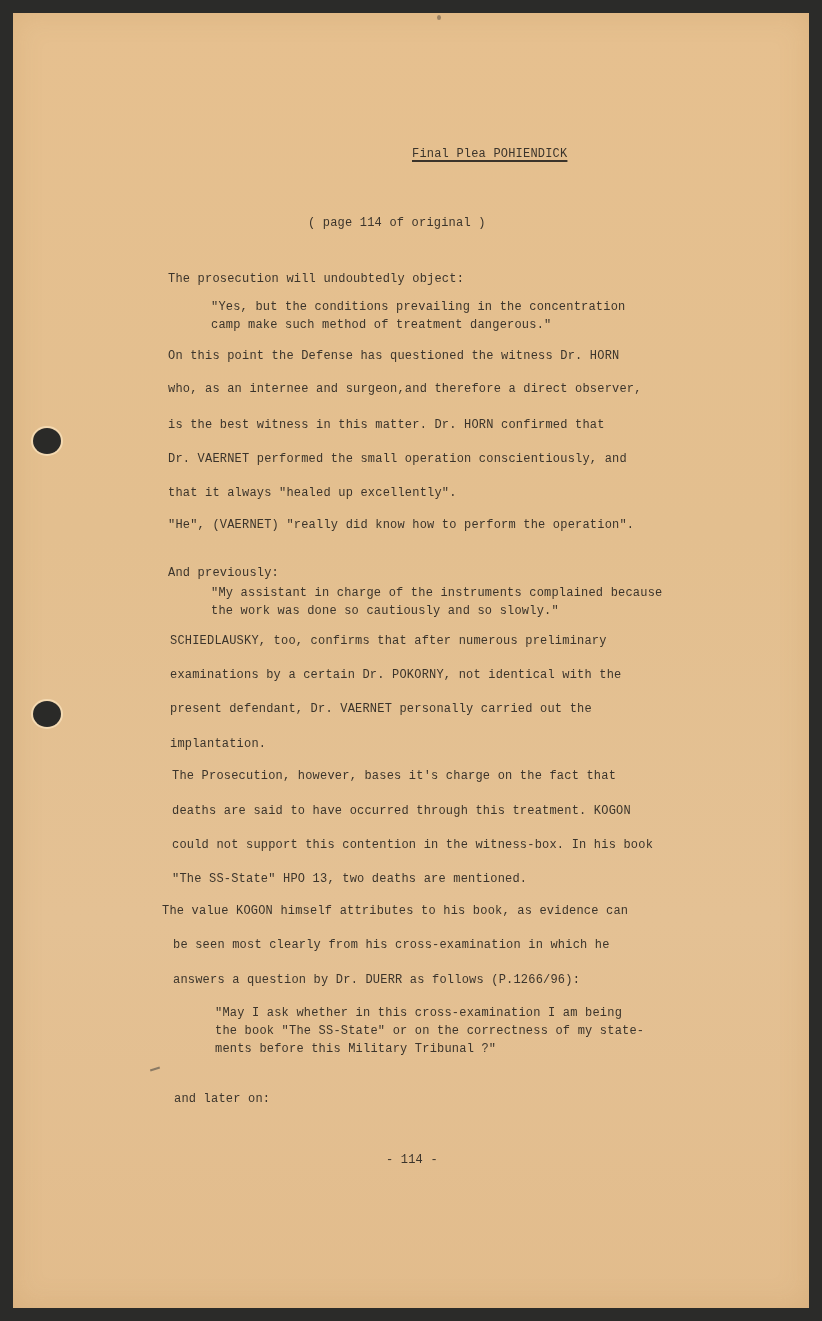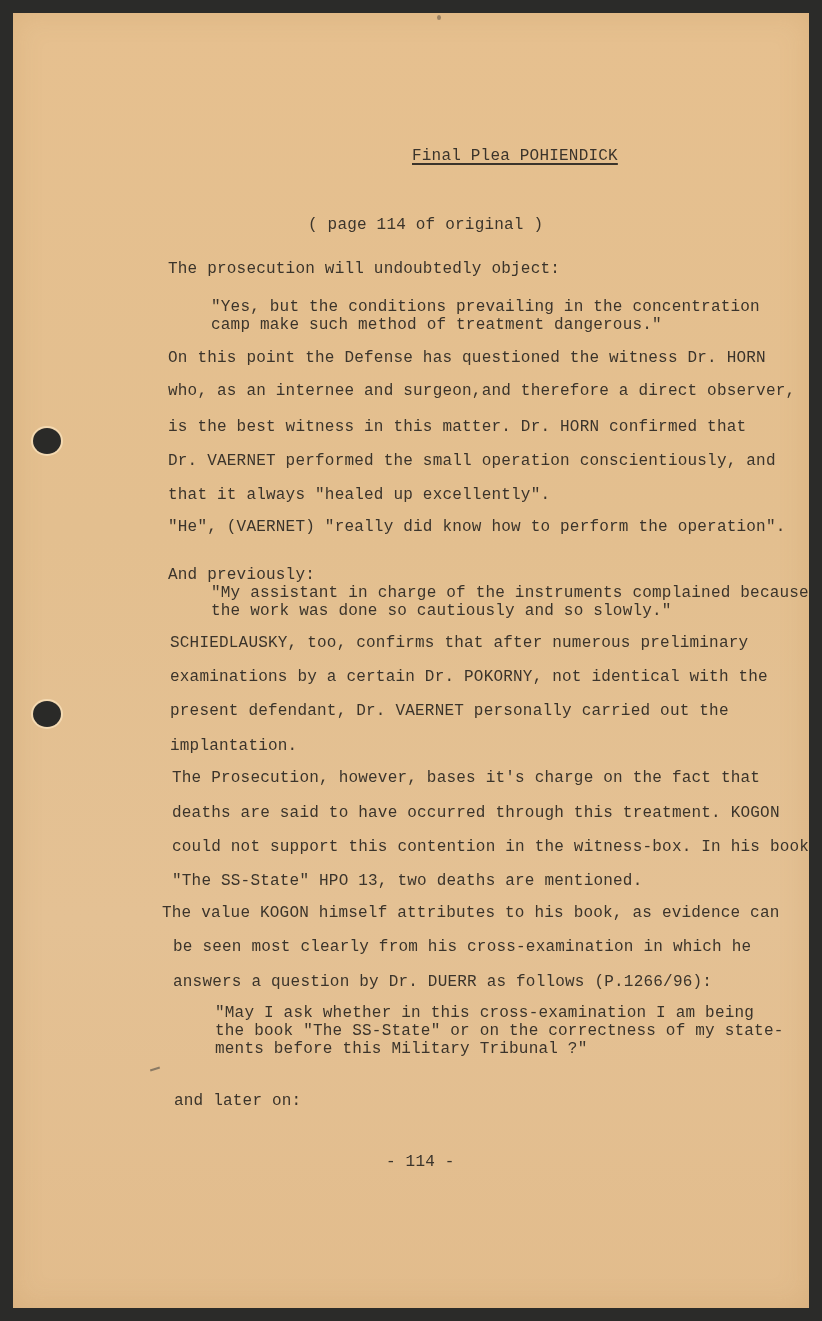--- a/index.html
+++ b/index.html
@@ -18,21 +18,21 @@
   .hole {
     position: absolute;
     width: 28px; height: 26px;
     border-radius: 50%;
     background: #2a2a28;
     box-shadow: 0 0 0 2px rgba(255,235,200,0.6);
   }
   .txt {
     position: absolute;
     font-family: "Liberation Mono", "DejaVu Sans Mono", monospace;
-    font-size: 16px;
+    font-size: 12px;
     color: #3b342b;
     white-space: pre;
     letter-spacing: 0.2px;
   }
   .heading { text-decoration: underline; text-decoration-thickness: 1.5px; text-underline-offset: 3px; }
   .quote .txt { position: static; display: block; line-height: 18px; }
   .quote { position: absolute; }
   .mark {
     position: absolute; left: 150px; top: 1068px;
     width: 10px; height: 2px; background: #8a7a64; transform: rotate(-18deg);
@@ -44,21 +44,21 @@
 
 <div class="page">
   <div class="hole" style="left:20px; top:415px;"></div>
   <div class="hole" style="left:20px; top:688px;"></div>
   <div class="dust" style="left:424px; top:2px; width:4px; height:5px;"></div>
 </div>
 
 <div class="txt heading" style="left:412px; top:147px;">Final Plea POHIENDICK</div>
 <div class="txt" style="left:308px; top:216px;">( page 114 of original )</div>
 
-<div class="txt" style="left:168px; top:260px;font-family:Liberation Mono, monospace;">The prosecution will undoubtedly object:</div>
+<div class="txt" style="left:168px; top:272px;font-family:Liberation Mono, monospace;">The prosecution will undoubtedly object:</div>
 
 <div class="quote" style="left:211px; top:298px;">
   <span class="txt">"Yes, but the conditions prevailing in the concentration</span>
   <span class="txt">camp make such method of treatment dangerous."</span>
 </div>
 
 <div class="txt" style="left:168px; top:349px;">On this point the Defense has questioned the witness Dr. HORN</div>
 <div class="txt" style="left:168px; top:382px;">who, as an internee and surgeon,and therefore a direct observer,</div>
 <div class="txt" style="left:168px; top:418px;">is the best witness in this matter. Dr. HORN confirmed that</div>
 <div class="txt" style="left:168px; top:452px;">Dr. VAERNET performed the small operation conscientiously, and</div>

